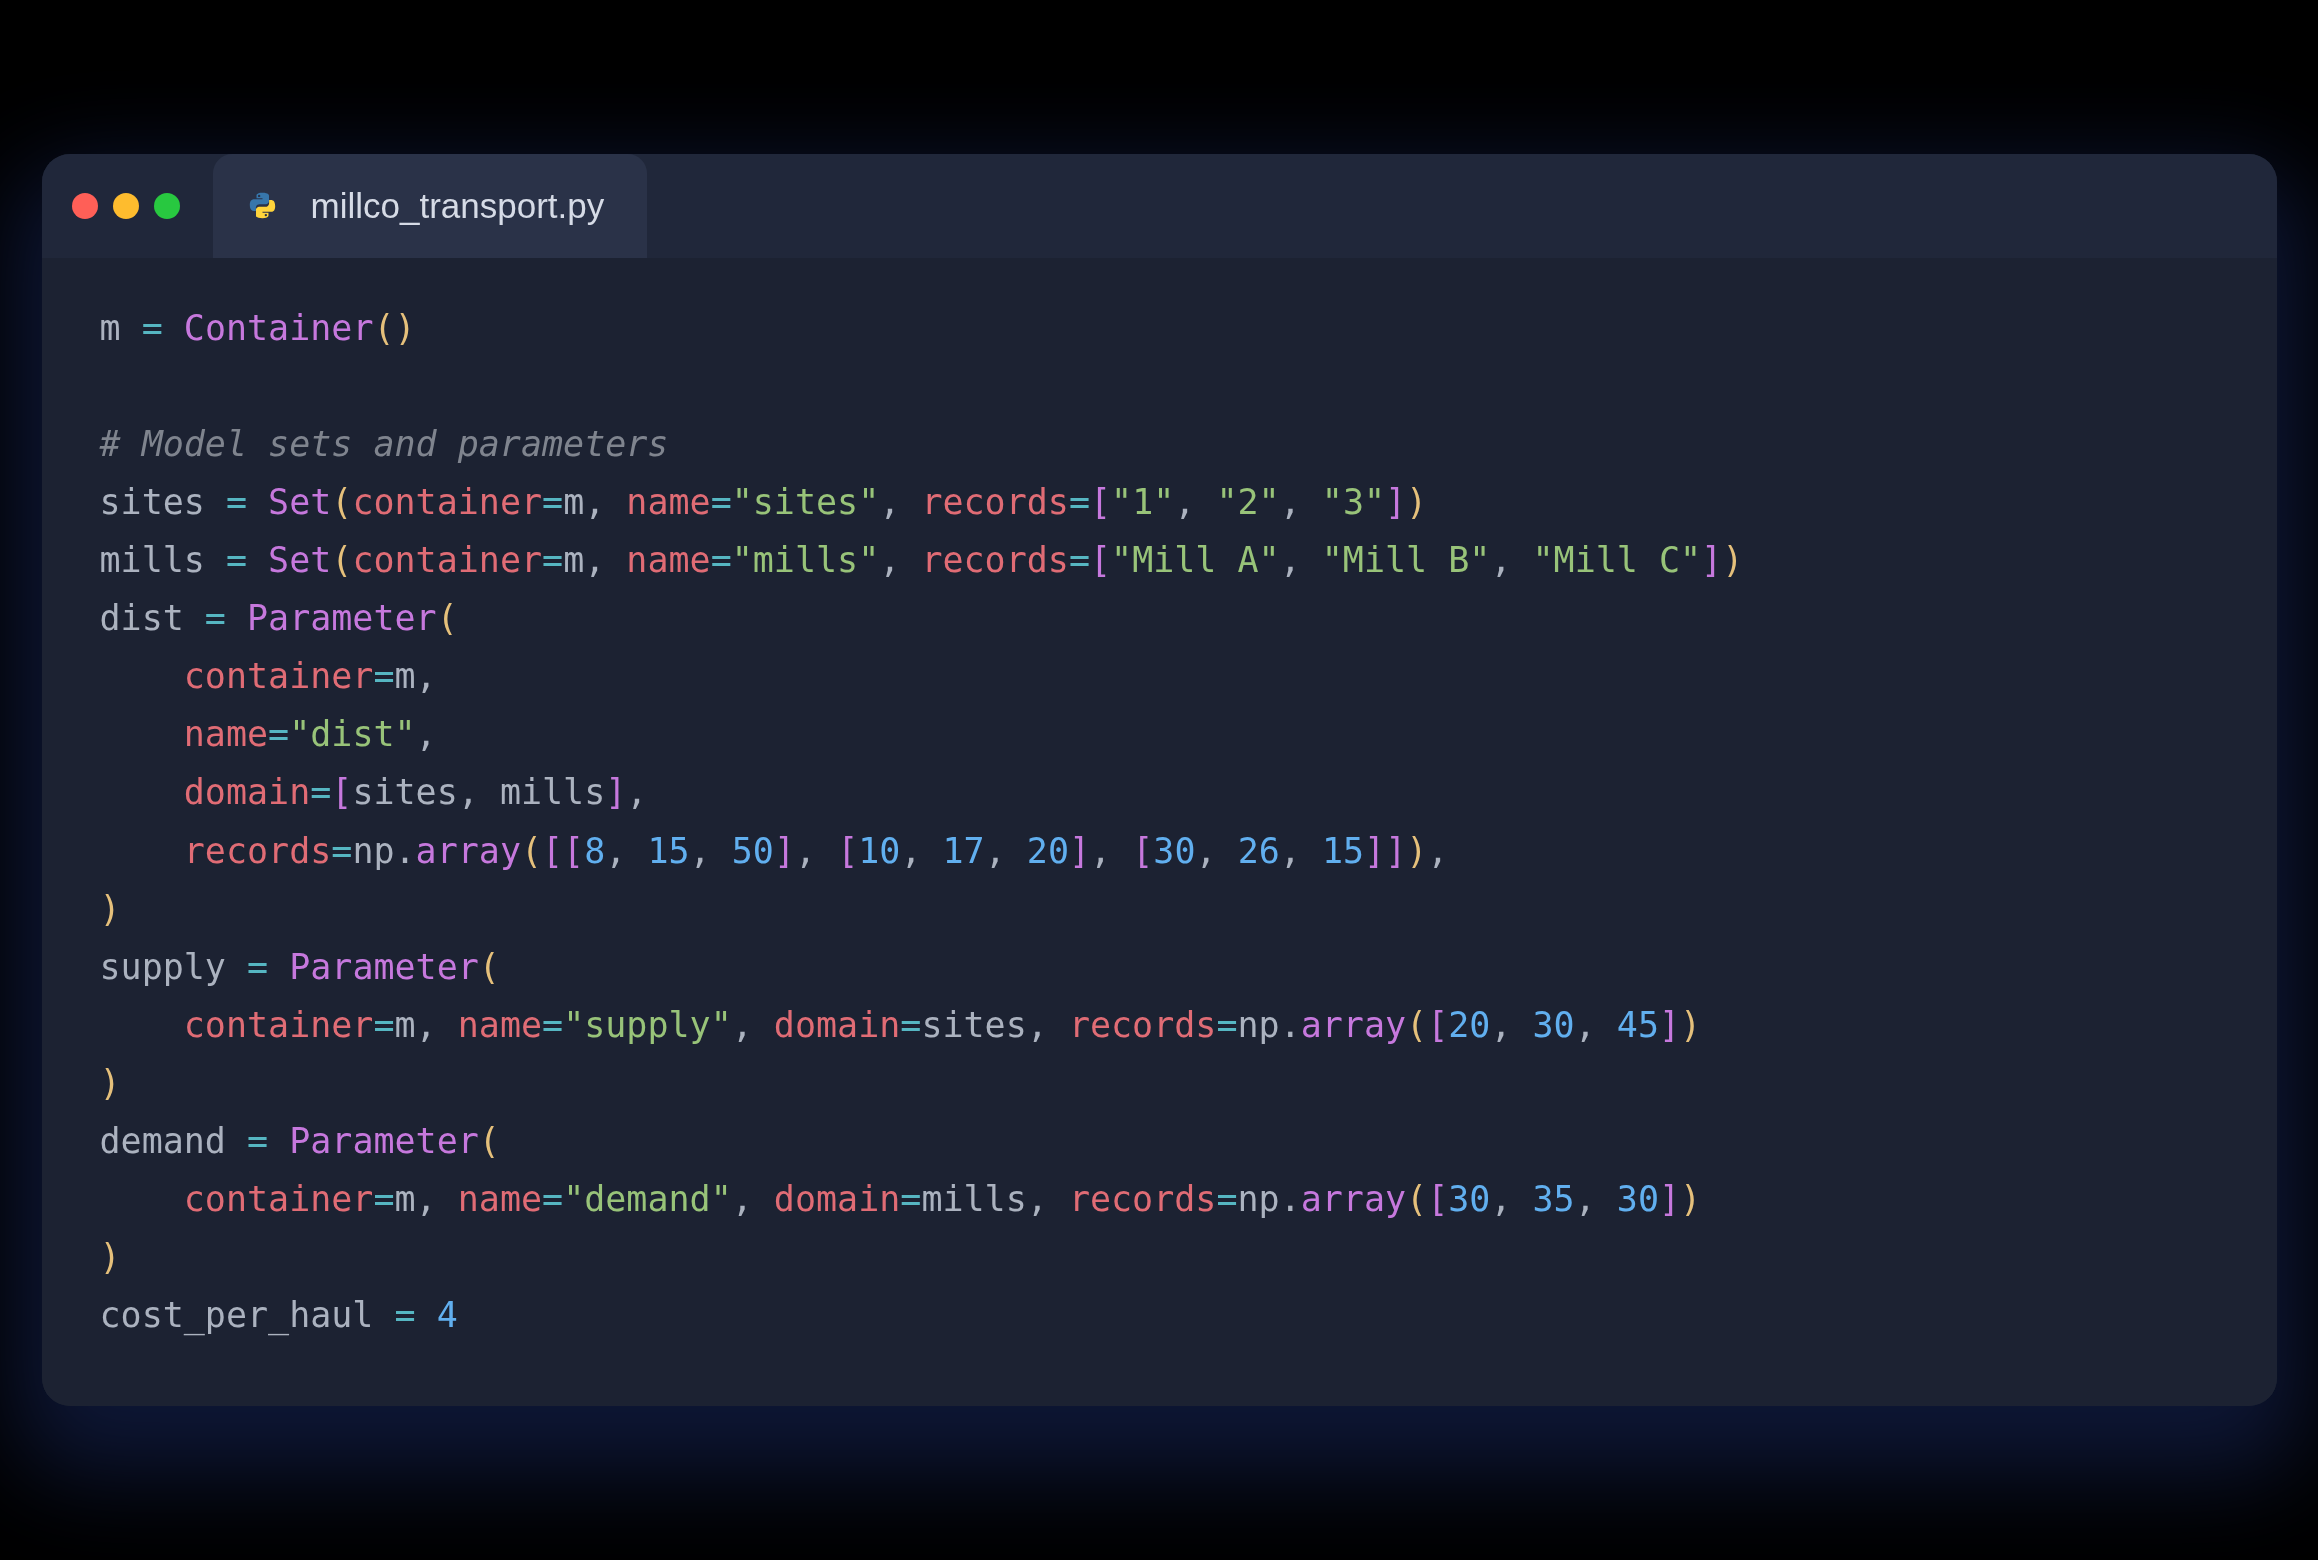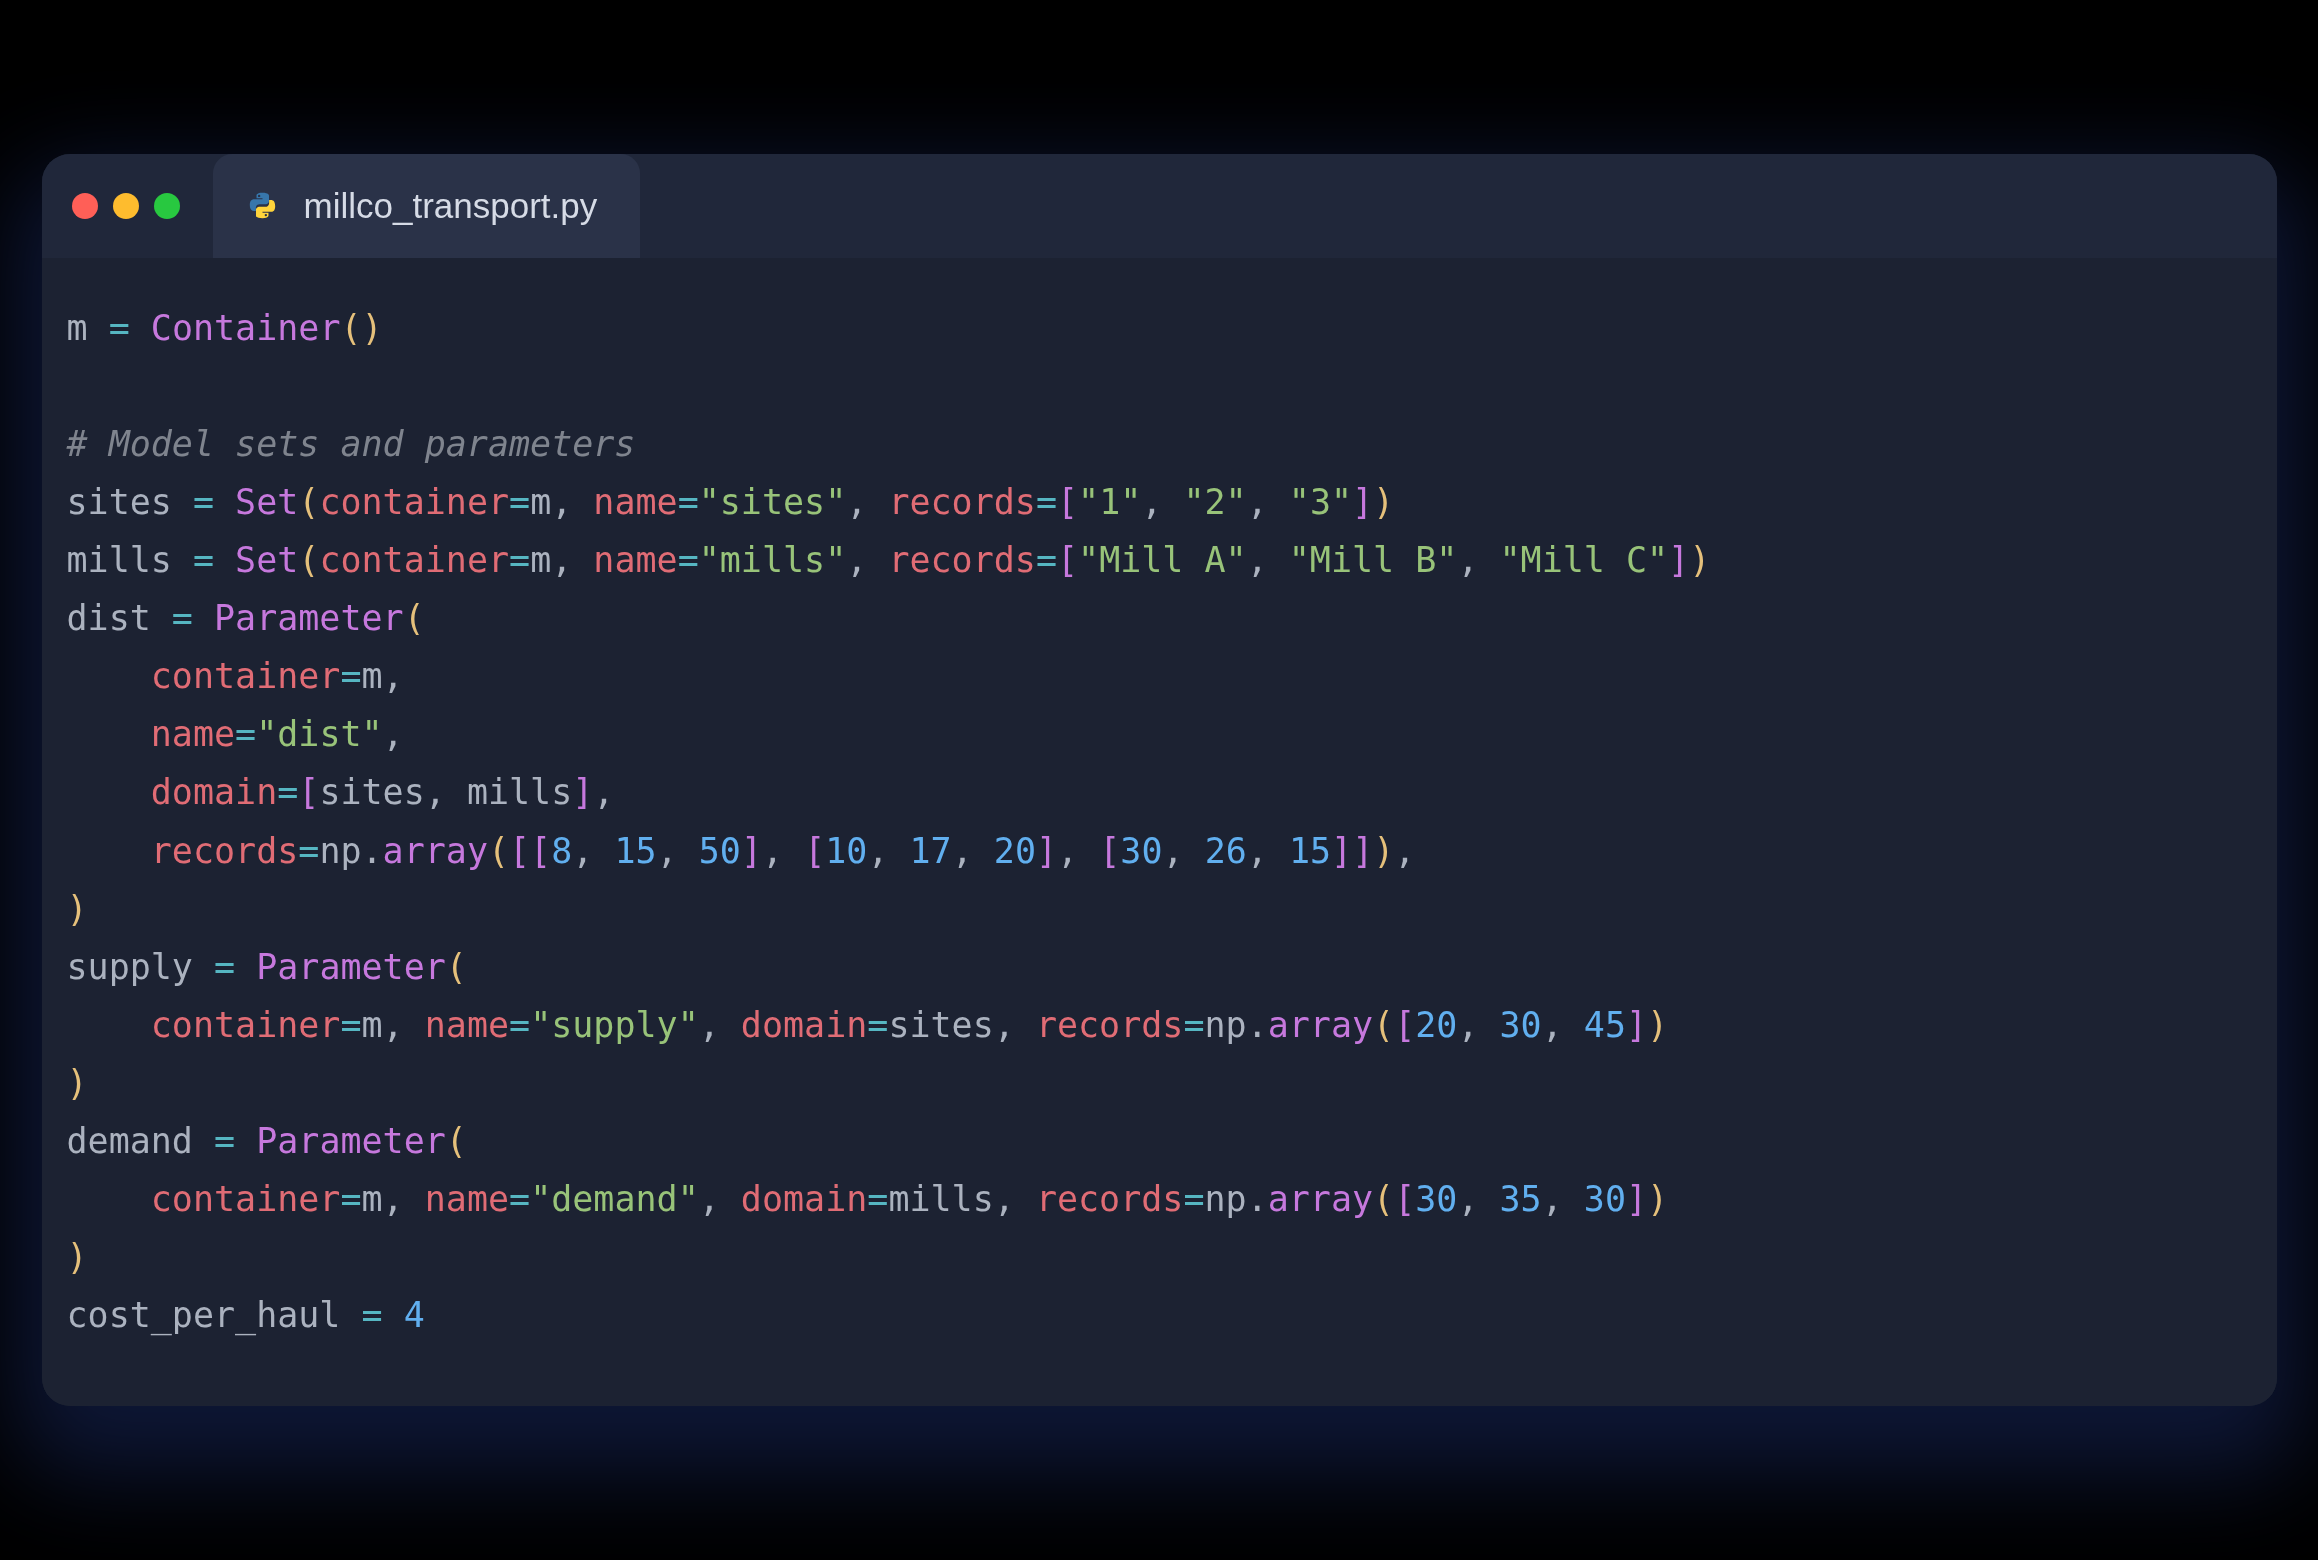--- a/index.html
+++ b/index.html
@@ -61,37 +61,37 @@
   .dot.red{background:var(--red);}
   .dot.yellow{background:var(--yellow);}
   .dot.green{background:var(--green);}
   .tab{
     height:104px;
     background:var(--bg-tab);
     border-top-left-radius:19.3px;
     border-top-right-radius:19.3px;
     display:flex;
     align-items:center;
-    gap:27px;
+    gap:34px;
     padding:0 43px 0 35px;
     align-self:flex-end;
     text-align:center;
   }
   .tab .icon{
     width:29px;height:29px;
     display:flex;align-items:center;justify-content:center;
   }
   .tab .icon svg{width:100%;height:100%;}
   .tab-label{
     color:var(--txt-tab);
     font-size:35px;
     font-family:-apple-system,BlinkMacSystemFont,Segoe UI,Helvetica,Arial,sans-serif;
   }
   .editor{
-    padding:41px 55px 62px 25px;
+    padding:41px 55px 62px 58px;
     background:var(--bg-code);
   }
   pre{
     font-family:ui-monospace,Menlo,Monaco,Consolas,monospace;
     font-size:35px;
     line-height:1.66;
     color:var(--c-var);
     white-space:pre;
   }
   .c-var{color:var(--c-var);}

